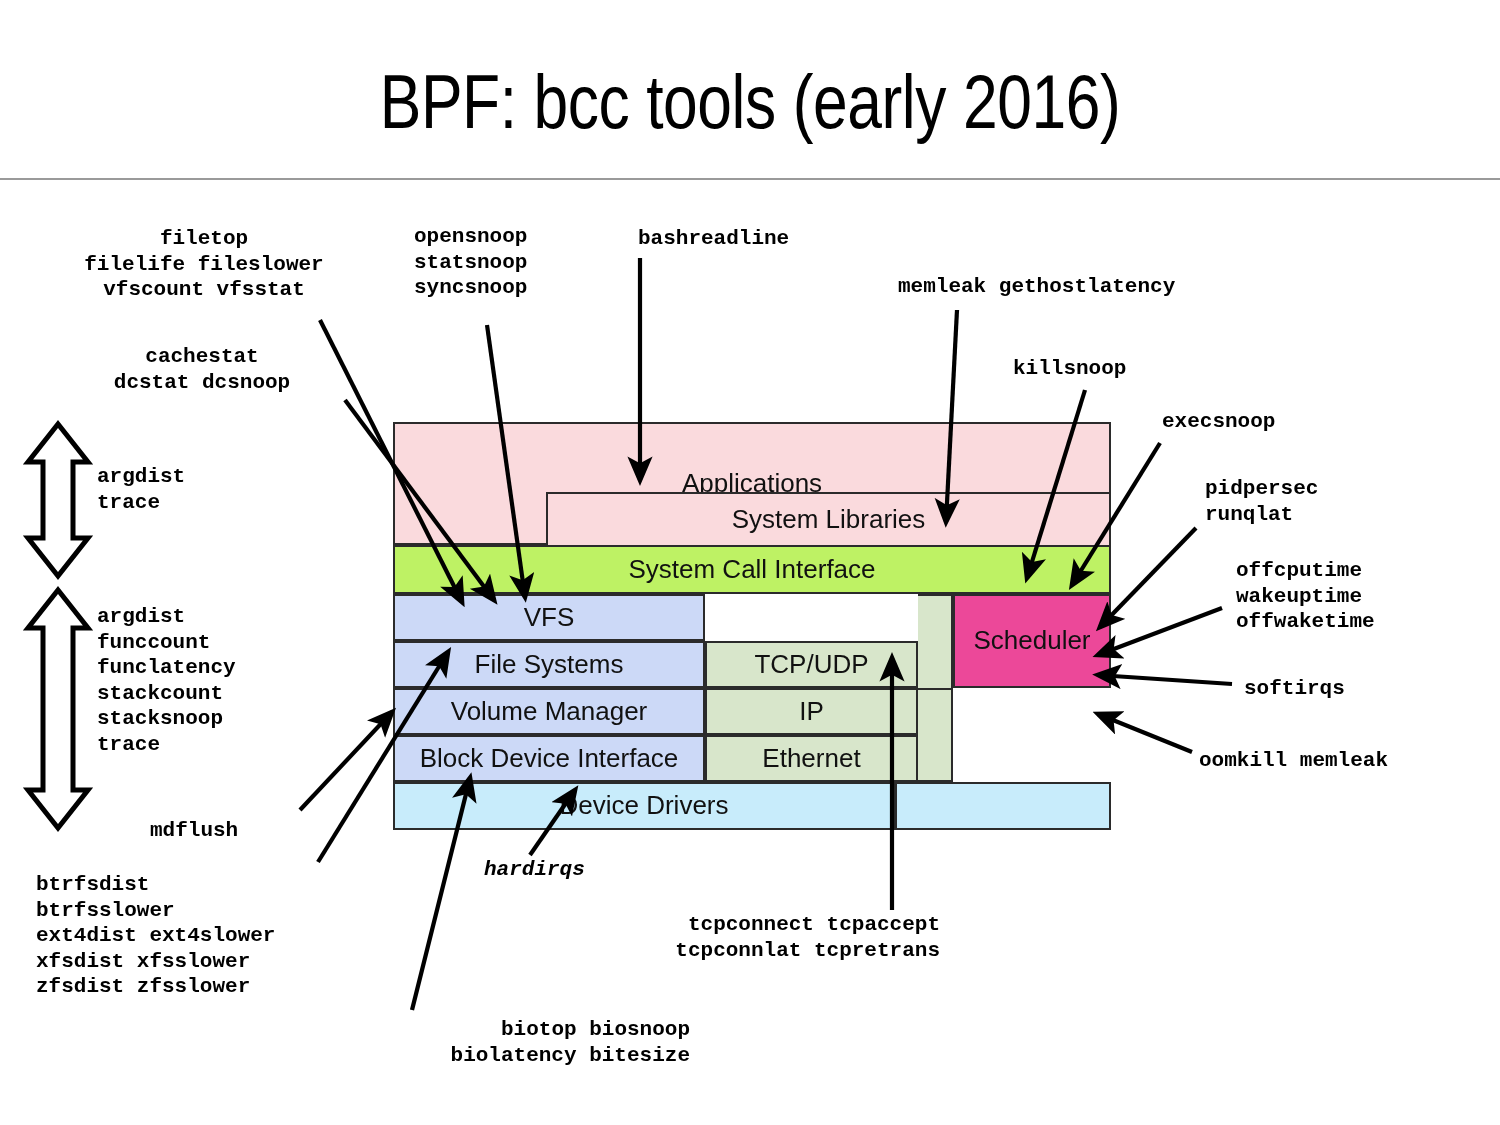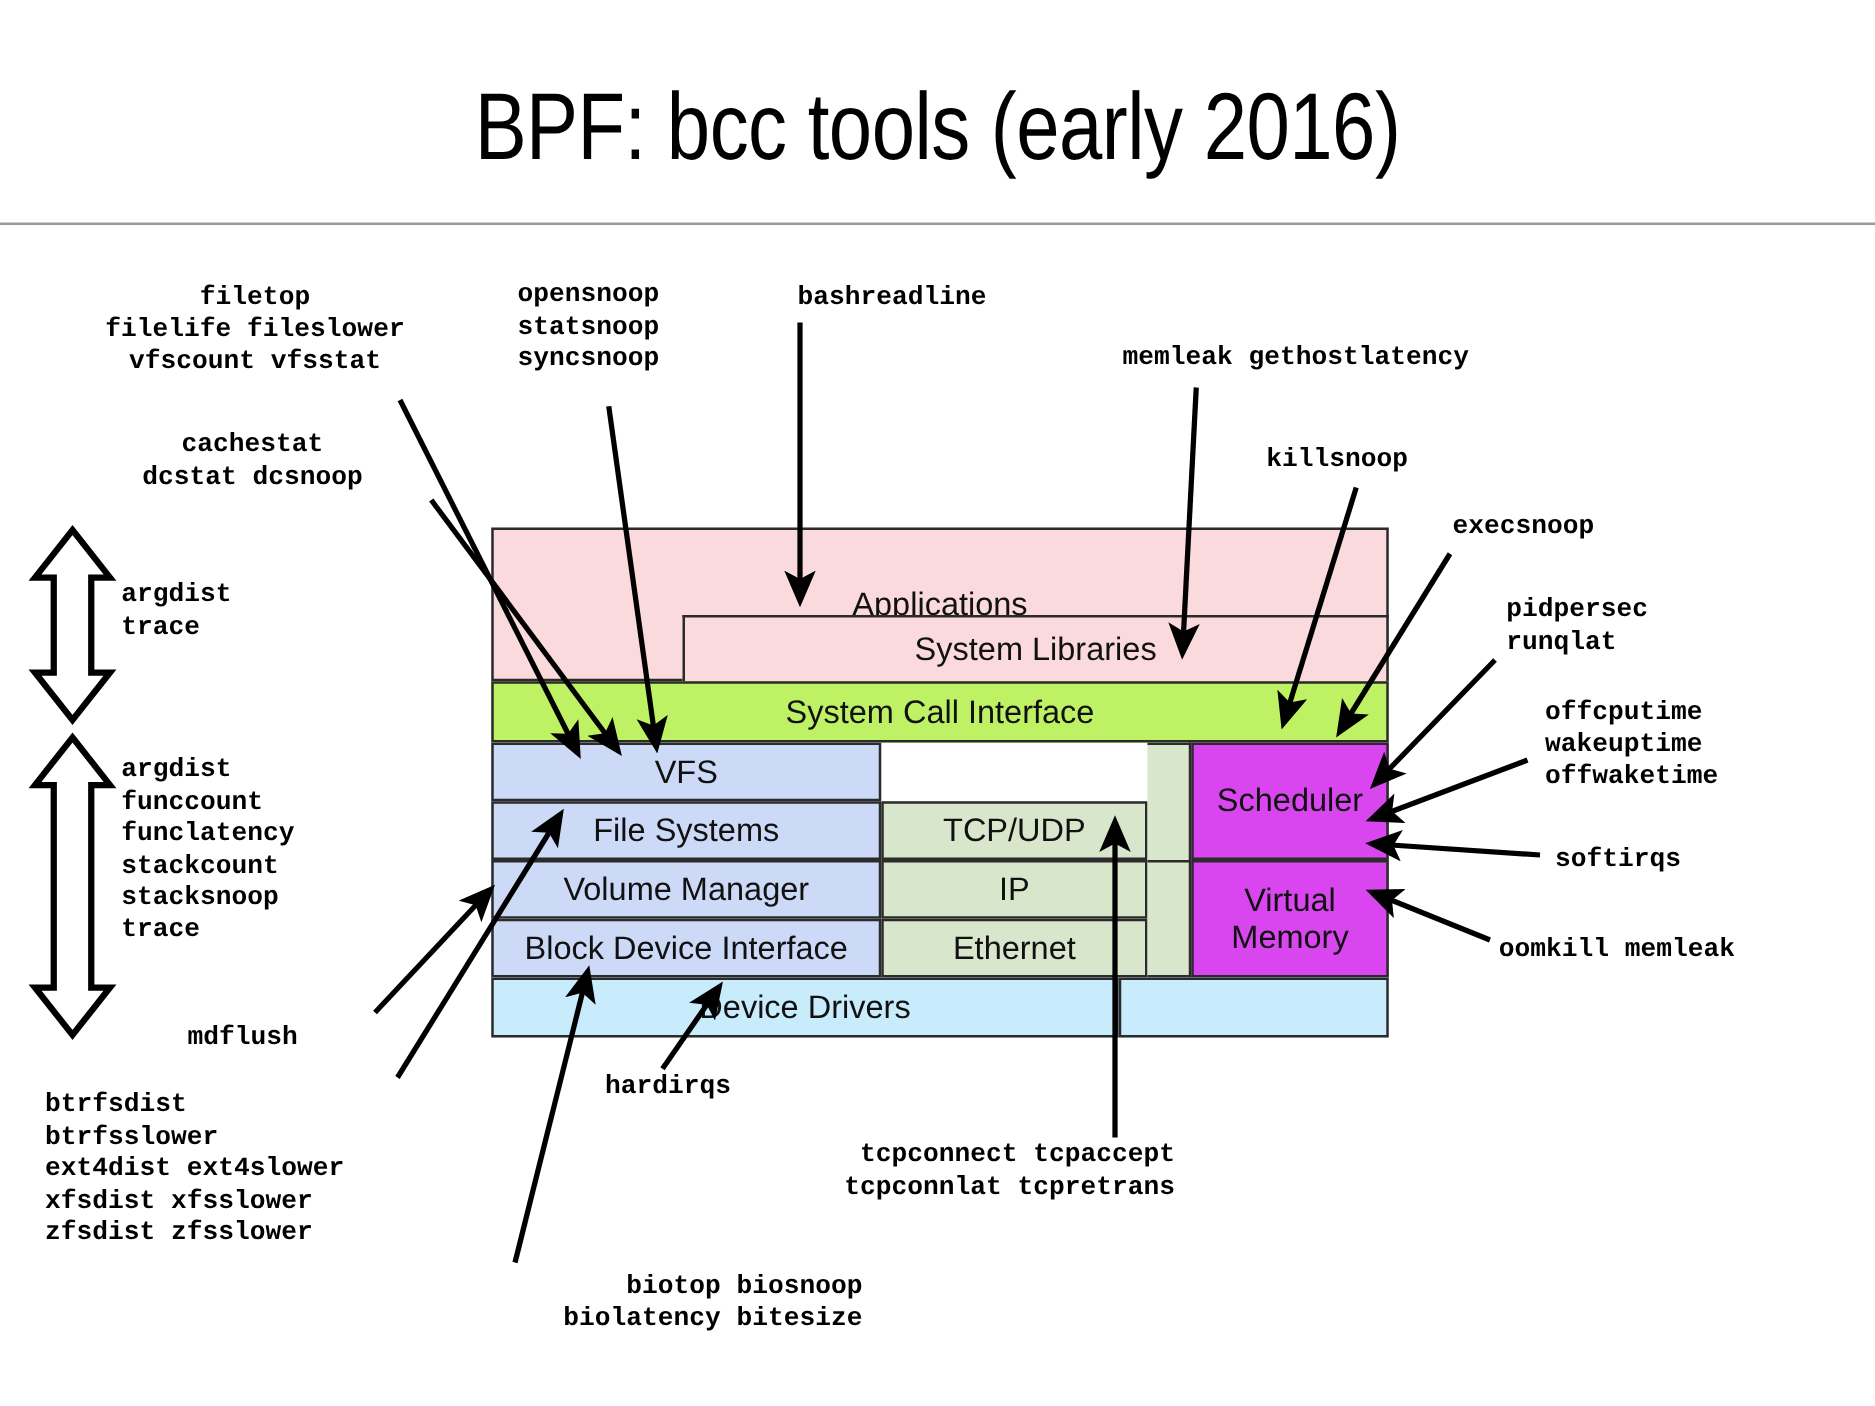--- a/index.html
+++ b/index.html
@@ -61,21 +61,21 @@
     text-align: center;
     font-family: "Liberation Sans", sans-serif;
     font-size: 26px;
     color: #111111;
     line-height: 1.12;
   }
   .pink   { background: #fadadd; }
   .yellow { background: #bef264; }
   .blue   { background: #ccd9f7; }
   .green  { background: #d8e6cb; }
-  .orange { background: #d946ef; }
+  .orange { background: #ec4899; }
   .cyan   { background: #c8ecfb; }
 
   
   .lbl {
     position: absolute;
     font-family: "Liberation Mono", "DejaVu Sans Mono", monospace;
     font-weight: bold;
     font-size: 21px;
     line-height: 1.22;
     color: #000000;
@@ -128,22 +128,20 @@
     <div class="box blue" style="left:0px; top:313px; width:312px; height:47px;">Block Device Interface</div>
 
     <div class="box green" style="left:312px; top:219px; width:213px; height:47px;">TCP/UDP</div>
     <div class="box green" style="left:312px; top:266px; width:213px; height:47px;">IP</div>
     <div class="box green" style="left:312px; top:313px; width:213px; height:47px;">Ethernet</div>
 
     <div class="box green" style="left:525px; top:266px; width:35px; height:94px; border-left:none;"></div>
     <div class="box green" style="left:525px; top:172px; width:35px; height:94px; border-left:none; border-bottom:none;"></div>
 
     <div class="box orange" style="left:560px; top:172px; width:158px; height:94px;">Scheduler</div>
-    <div class="box orange" style="left:560px; top:266px; width:158px; height:94px; white-space:pre-line;">Virtual
-Memory</div>
 
     <div class="box cyan" style="left:0px; top:360px; width:502px; height:48px;">Device Drivers</div>
     <div class="box cyan" style="left:502px; top:360px; width:216px; height:48px; border-left-width:2px;"></div>
   </div>
 
   <svg id="bigarrows" viewBox="0 0 1500 1125">
 
     <g fill="#ffffff" stroke="#000000" stroke-width="5" stroke-linejoin="miter">
       <polygon points="58,424 88,462 73,462 73,538 88,538 58,576 28,538 43,538 43,462 28,462"></polygon>
     </g>
@@ -236,21 +234,21 @@
 trace</div>
 
   <div class="lbl l" style="left:150px; top:818px;">mdflush</div>
 
   <div class="lbl l" style="left:36px; top:872px;">btrfsdist
 btrfsslower
 ext4dist ext4slower
 xfsdist xfsslower
 zfsdist zfsslower</div>
 
-  <div class="lbl l" style="left:484px; top:857px;">hardirqs</div>
+  <div class="lbl l" style="left:484px; top:857px;font-style:italic;">hardirqs</div>
 
   <div class="lbl r" style="left:530px; top:912px; width:410px;">tcpconnect tcpaccept
 tcpconnlat tcpretrans</div>
 
   <div class="lbl r" style="left:290px; top:1017px; width:400px;">biotop biosnoop
 biolatency bitesize</div>
 
 
 </div>
 

